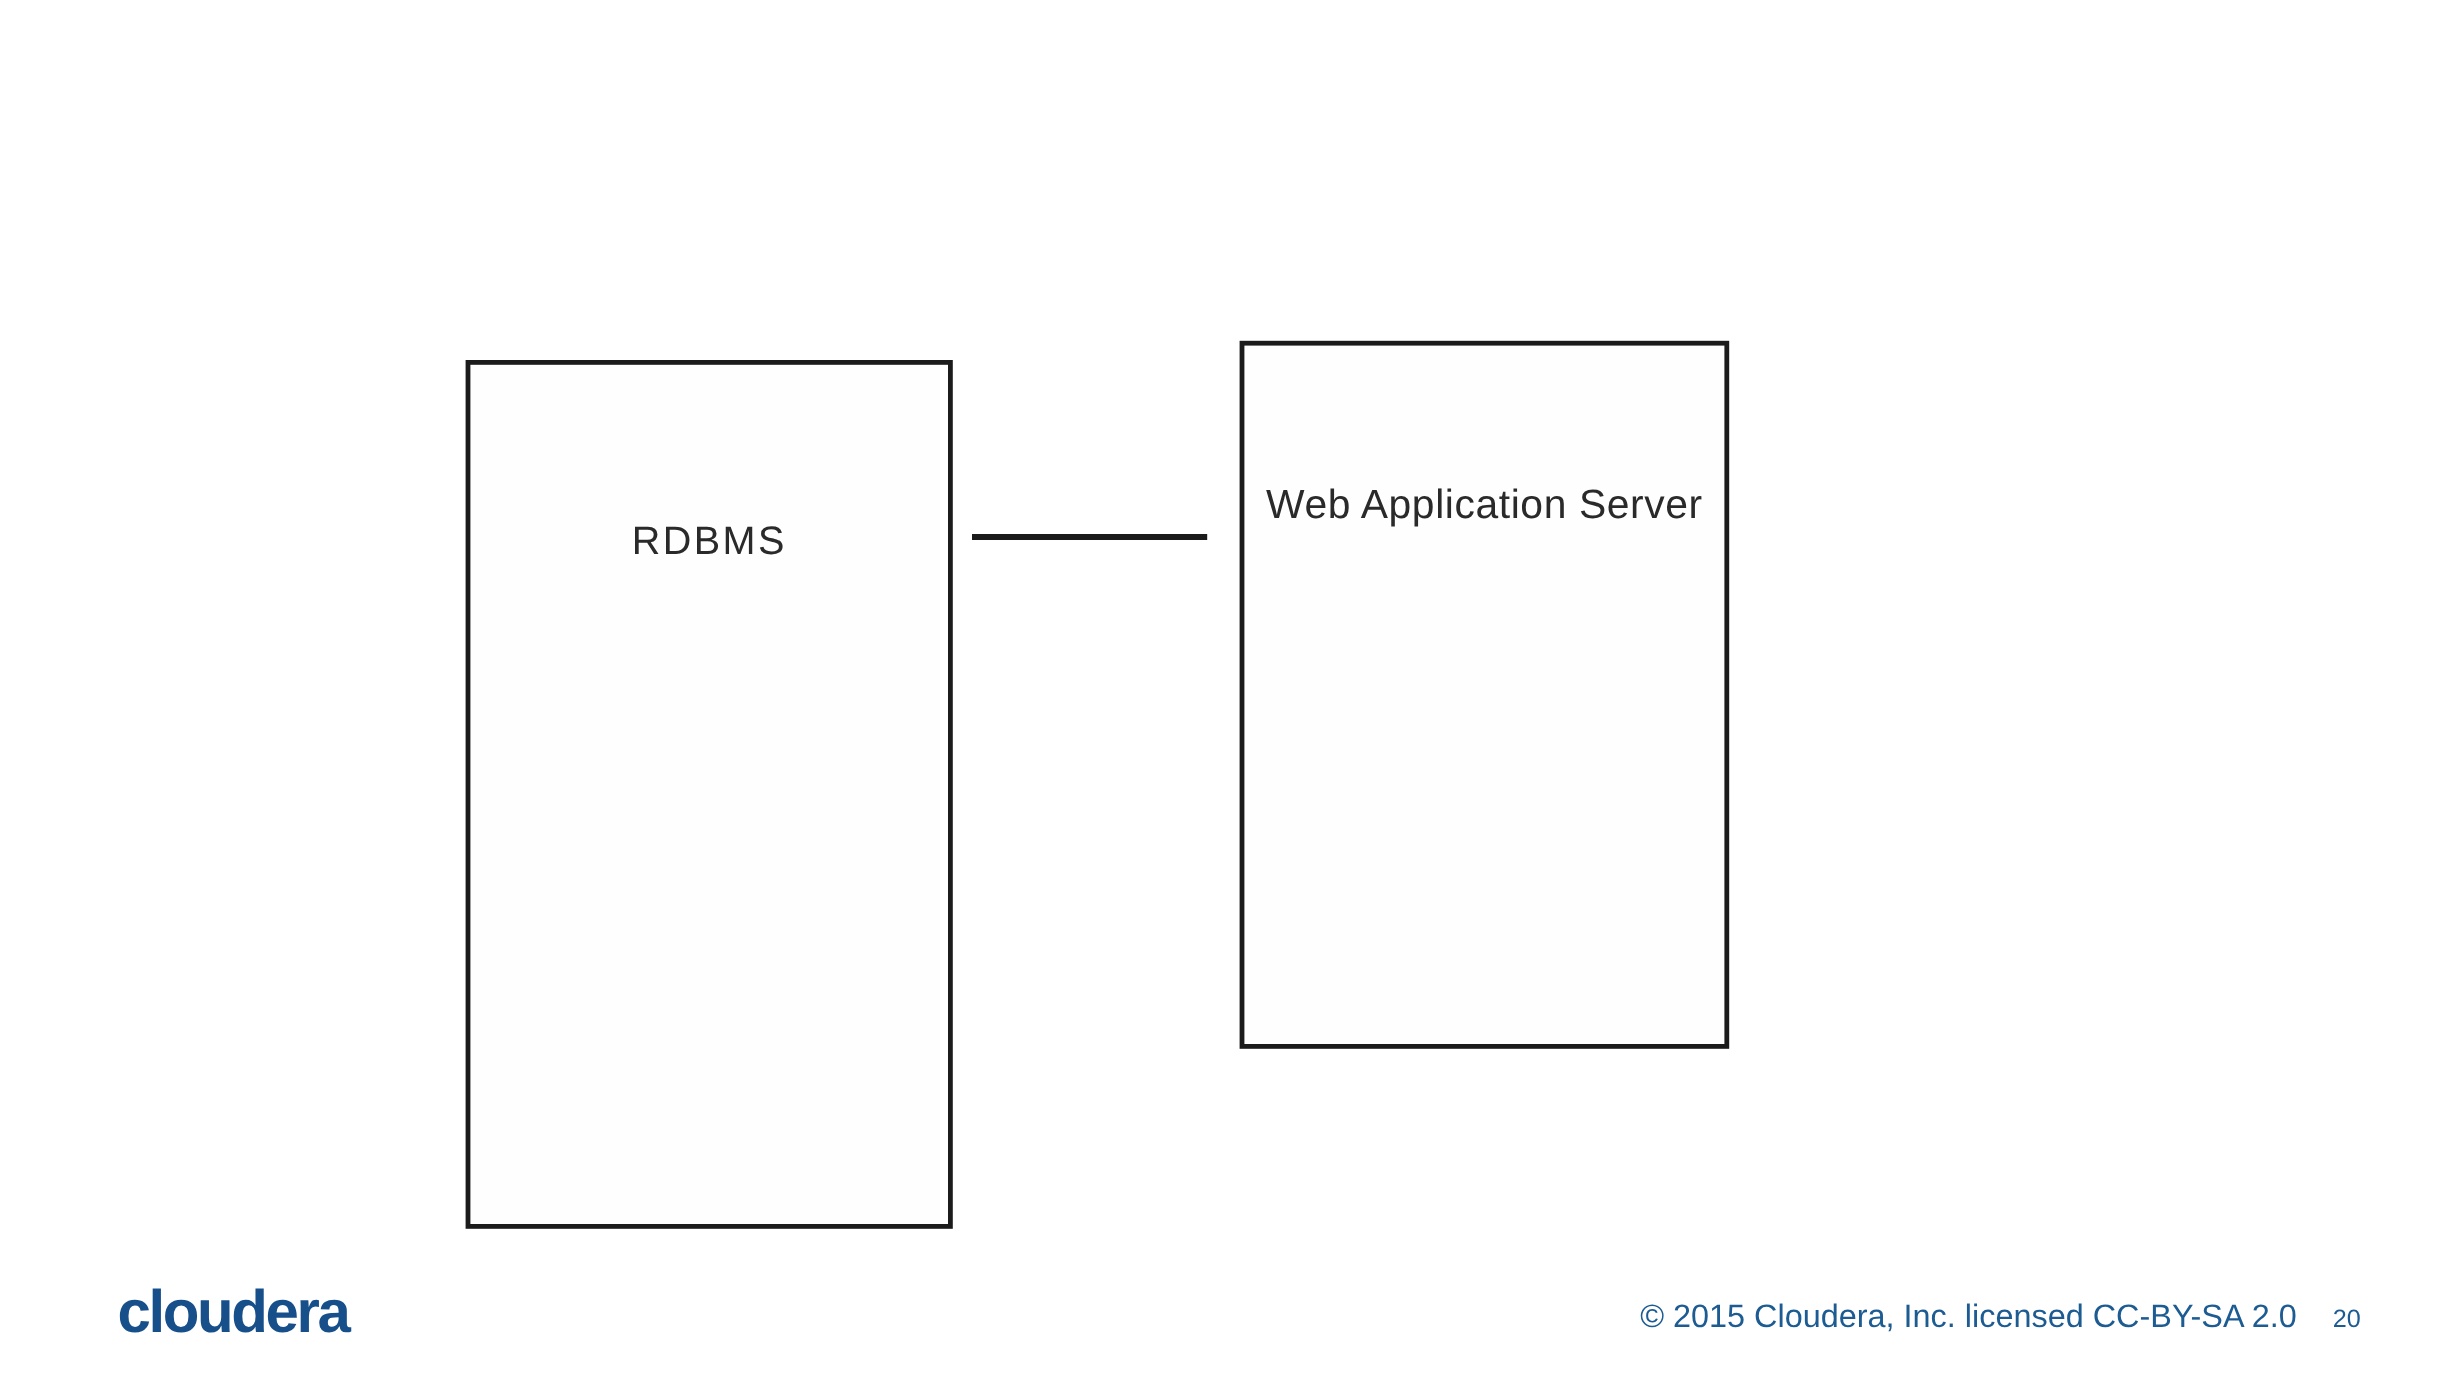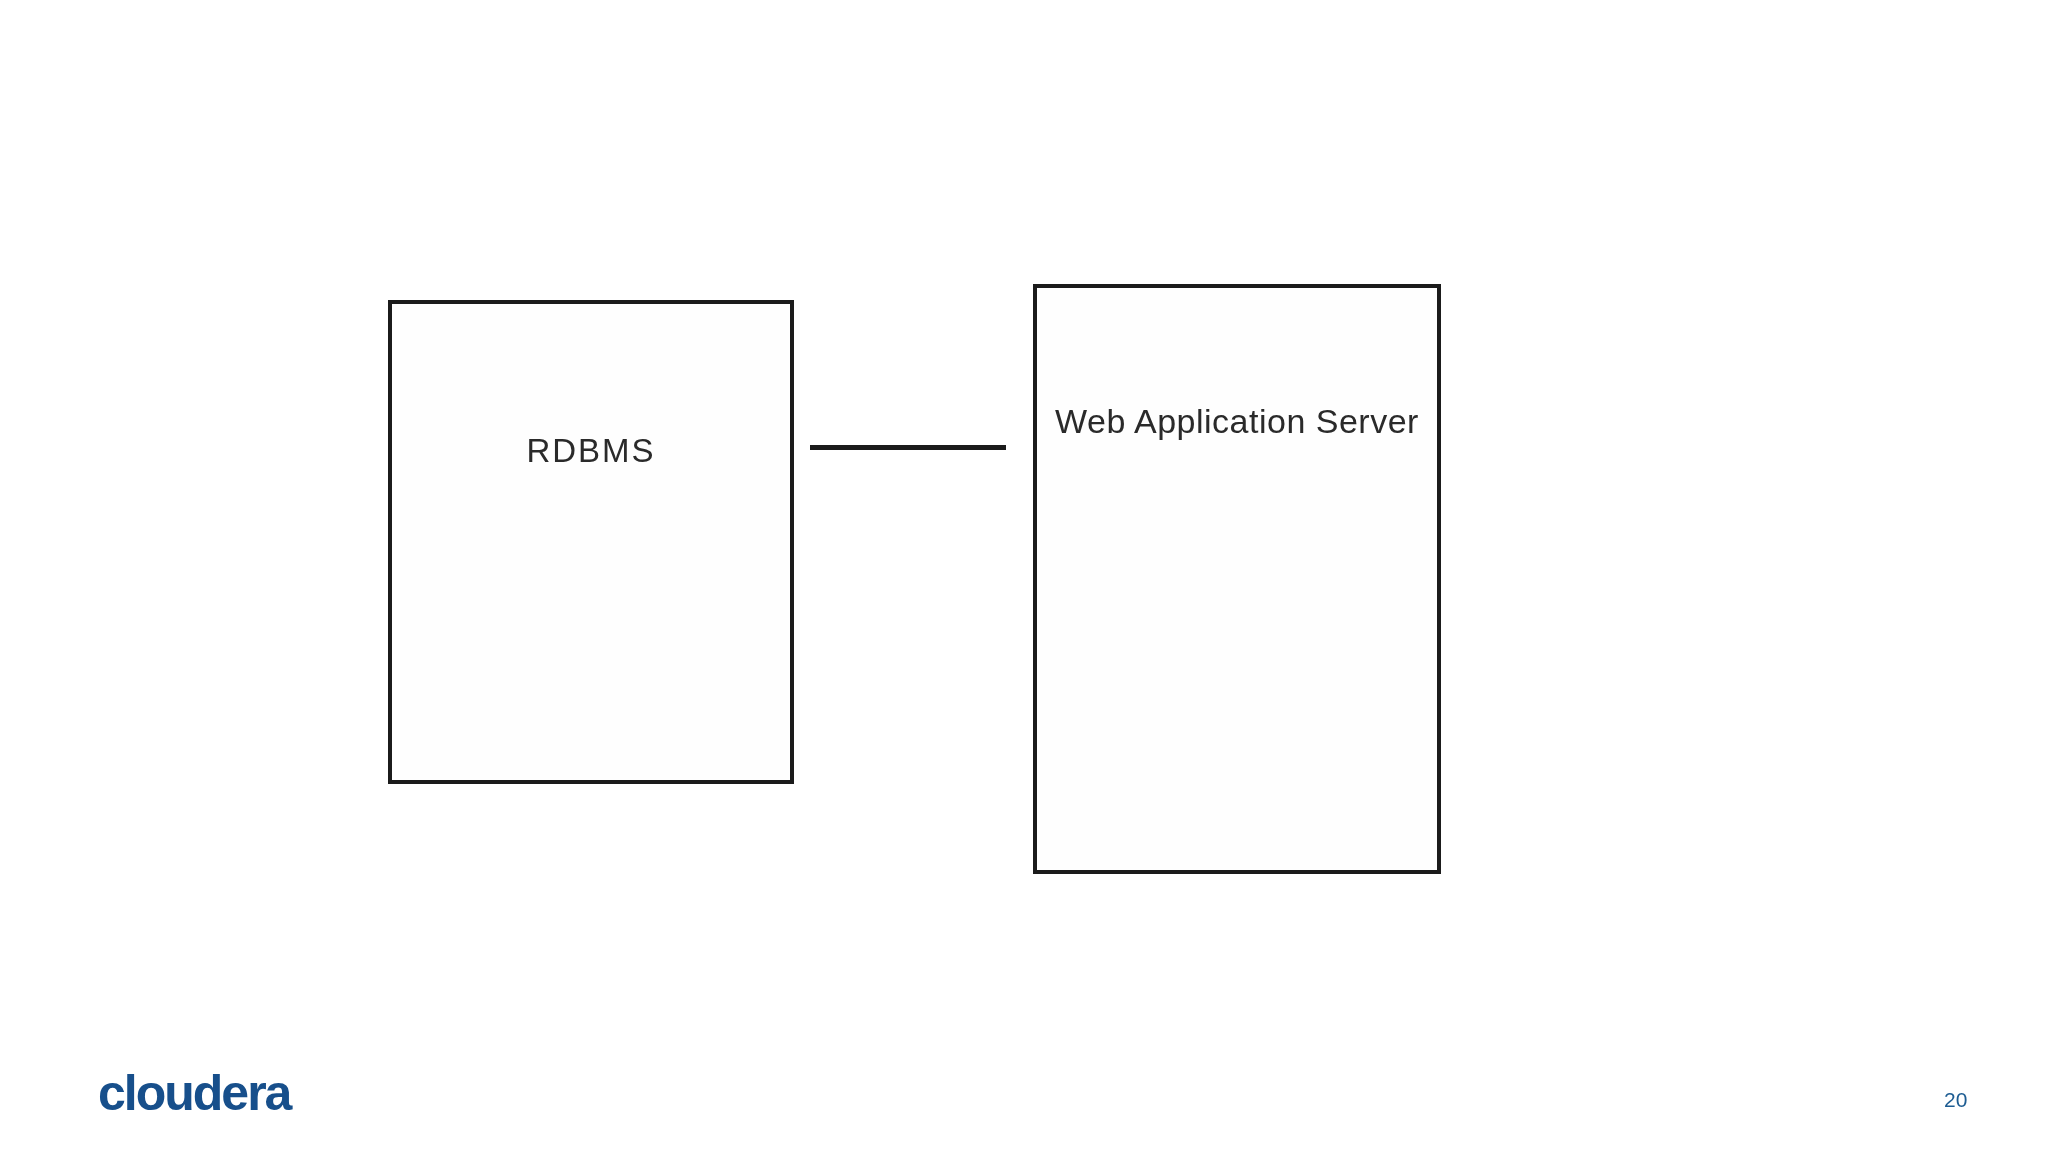--- a/index.html
+++ b/index.html
@@ -37,21 +37,21 @@
   .node {
     position: absolute;
     border: 4px solid #1b1b1b;
     background: #fefefe;
     box-sizing: border-box;
   }
   .node-rdbms {
     left: 388px;
     top: 300px;
     width: 406px;
-    height: 484px;
+    height: 724px;
   }
   .node-was {
     left: 1033px;
     top: 284px;
     width: 408px;
     height: 590px;
   }
   .node-label {
     display: block;
     text-align: center;
@@ -116,16 +116,17 @@
     <div class="connector"></div>
 
     <div class="node node-was">
       <span class="node-label">Web Application Server</span>
     </div>
 
   </div>
 
   <div class="logo">cloudera</div>
 
+  <div class="copyright">© 2015 Cloudera, Inc. licensed CC-BY-SA 2.0</div>
 
   <div class="page-number">20</div>
 
 </div>
 
 </body></html>

